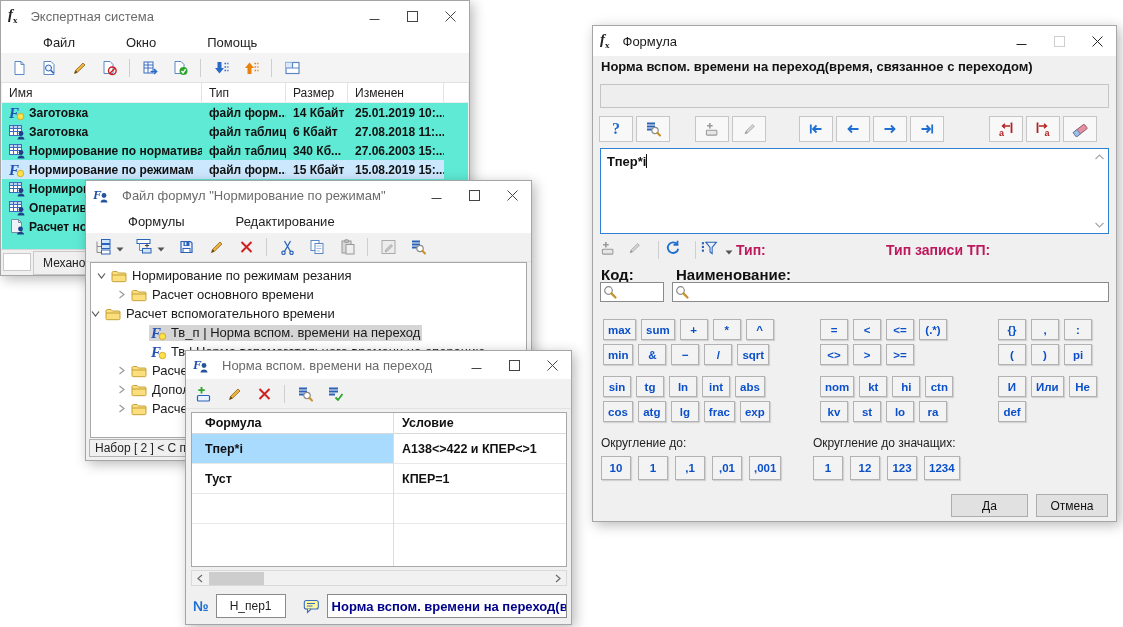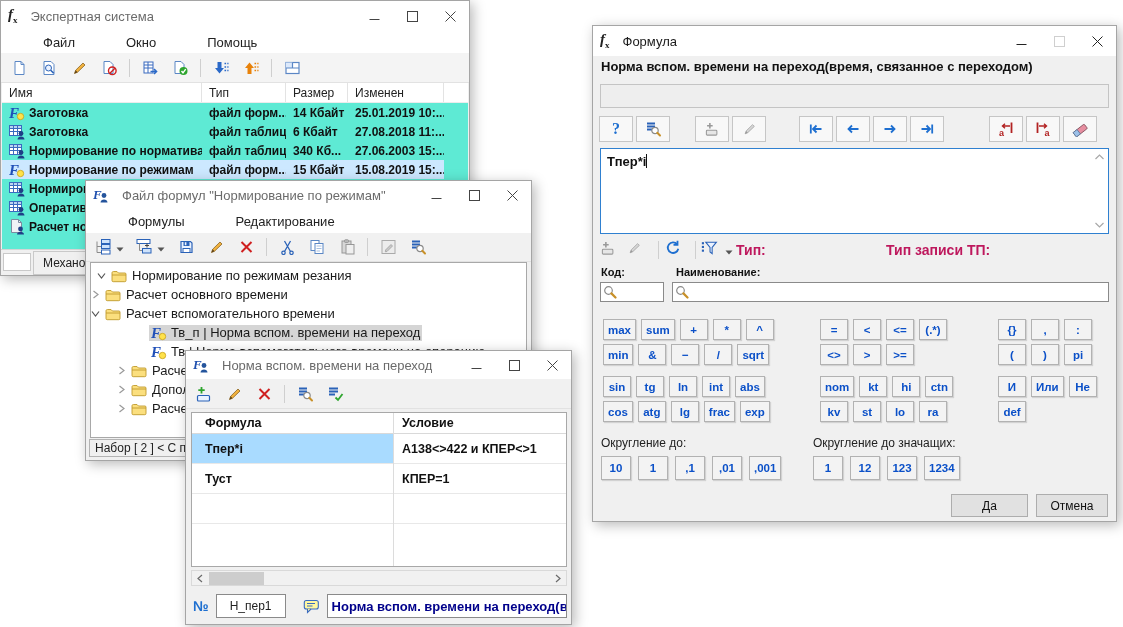--- a/index.html
+++ b/index.html
@@ -58,21 +58,21 @@
 .fhdr{position:absolute;left:8px;top:33px;font-size:13px;font-weight:bold;color:#111;white-space:nowrap;}
 .ginput{position:absolute;left:7px;top:58px;width:509px;height:24px;background:#eeeeee;border:1px solid #c4c4c4;}
 .fgrp{position:absolute;top:90px;display:flex;gap:3px;}
 .fbtn{min-width:34px;height:26px;border:1px solid #c6c6c6;background:#f8f8f8;display:flex;align-items:center;justify-content:center;}
 .q{color:#1e6fd0;font-weight:bold;font-size:16px;font-family:"Liberation Serif",serif;}
 .ftext{position:absolute;left:7px;top:122px;width:509px;height:86px;background:#fff;border:1px solid #2f80d0;font-size:13px;font-weight:bold;color:#111;padding:5px 6px;}
 .caret{display:inline-block;width:1px;height:14px;background:#111;vertical-align:-2px;}
 .fscol{position:absolute;right:1px;top:1px;bottom:1px;width:16px;display:flex;flex-direction:column;justify-content:space-between;align-items:center;padding:3px 0;}
 .midrow{position:absolute;left:8px;top:212px;display:flex;align-items:center;height:24px;}
 .mlbl{position:absolute;font-size:14px;font-weight:bold;color:#be185d;}
-.ilbl{position:absolute;font-size:11px;font-weight:bold;color:#111;}
+.ilbl{position:absolute;font-size:15px;font-weight:bold;color:#111;}
 .sinput{position:absolute;height:20px;background:#fff;border:1px solid #8a8a8a;display:flex;align-items:center;padding-left:2px;}
 .krow{position:absolute;display:flex;gap:5px;}
 .key{min-width:28px;padding:0 4px;height:21px;background:#f3f3f3;border:1px solid #b2b2b2;color:#0b50c8;font-weight:bold;font-size:11.5px;display:flex;align-items:center;justify-content:center;box-shadow:1px 1px 1px rgba(0,0,0,.12);}
 .rlbl{position:absolute;font-size:12px;color:#222;}
 .key.r{height:24px;min-width:30px;}
 .pbtn{position:absolute;height:23px;background:#e1e1e1;border:1px solid #adadad;font-size:12px;color:#111;display:flex;align-items:center;justify-content:center;}
 </style>
 </head>
 <body>
 
@@ -392,21 +392,21 @@
     <div class="tnode" style="padding-left:6px">
         <svg class="exp" width="9" height="9">
           <path d="M1 2.5 L4.5 7 L8 2.5" fill="none" stroke="#555" stroke-width="1.2"></path>
         </svg>
         <svg class="fol" width="16" height="14" viewBox="0 0 16 14">
           <path d="M1 4 C1 3 1.5 2.5 2.5 2.5 H6 L7.5 4 H14 C14.7 4 15 4.5 15 5.1 V11.5 C15 12.3 14.6 12.7 13.8 12.7 H2.2 C1.4 12.7 1 12.3 1 11.5 Z" fill="#fbdf7e" stroke="#c09a2c" stroke-width="0.9"></path>
           <path d="M1 6 H15" stroke="#c09a2c" stroke-width="0.9"></path>
         </svg>
         <span>Нормирование по режимам резания</span>
       </div>
-    <div class="tnode" style="">
+    <div class="tnode" style="padding-left:26px">
         <svg class="exp" width="9" height="9">
           <path d="M2.5 1 L7 4.5 L2.5 8" fill="none" stroke="#9a9a9a" stroke-width="1.2"></path>
         </svg>
         <svg class="fol" width="16" height="14" viewBox="0 0 16 14">
           <path d="M1 4 C1 3 1.5 2.5 2.5 2.5 H6 L7.5 4 H14 C14.7 4 15 4.5 15 5.1 V11.5 C15 12.3 14.6 12.7 13.8 12.7 H2.2 C1.4 12.7 1 12.3 1 11.5 Z" fill="#fbdf7e" stroke="#c09a2c" stroke-width="0.9"></path>
           <path d="M1 6 H15" stroke="#c09a2c" stroke-width="0.9"></path>
         </svg>
         <span>Расчет основного времени</span>
       </div>
     <div class="tnode" style="">

